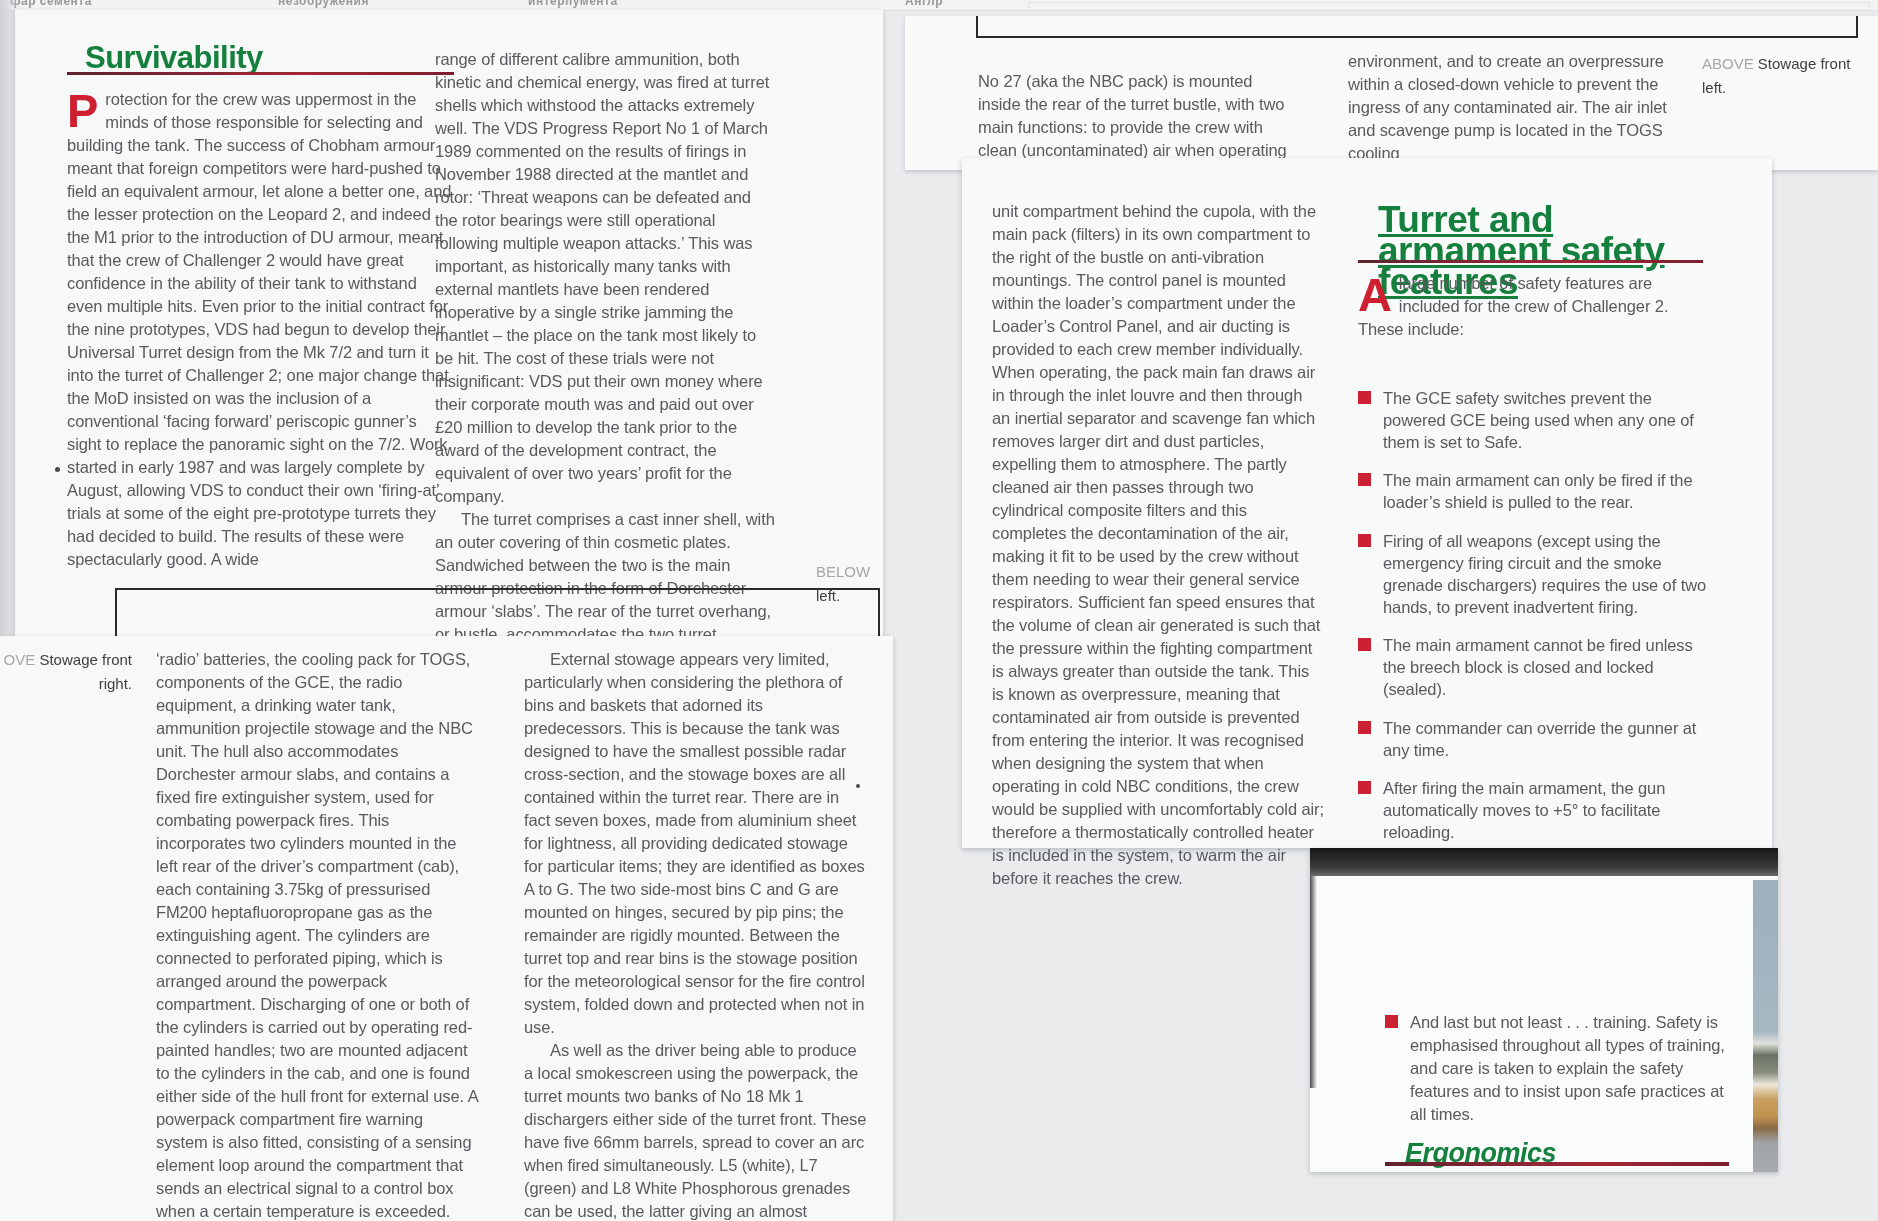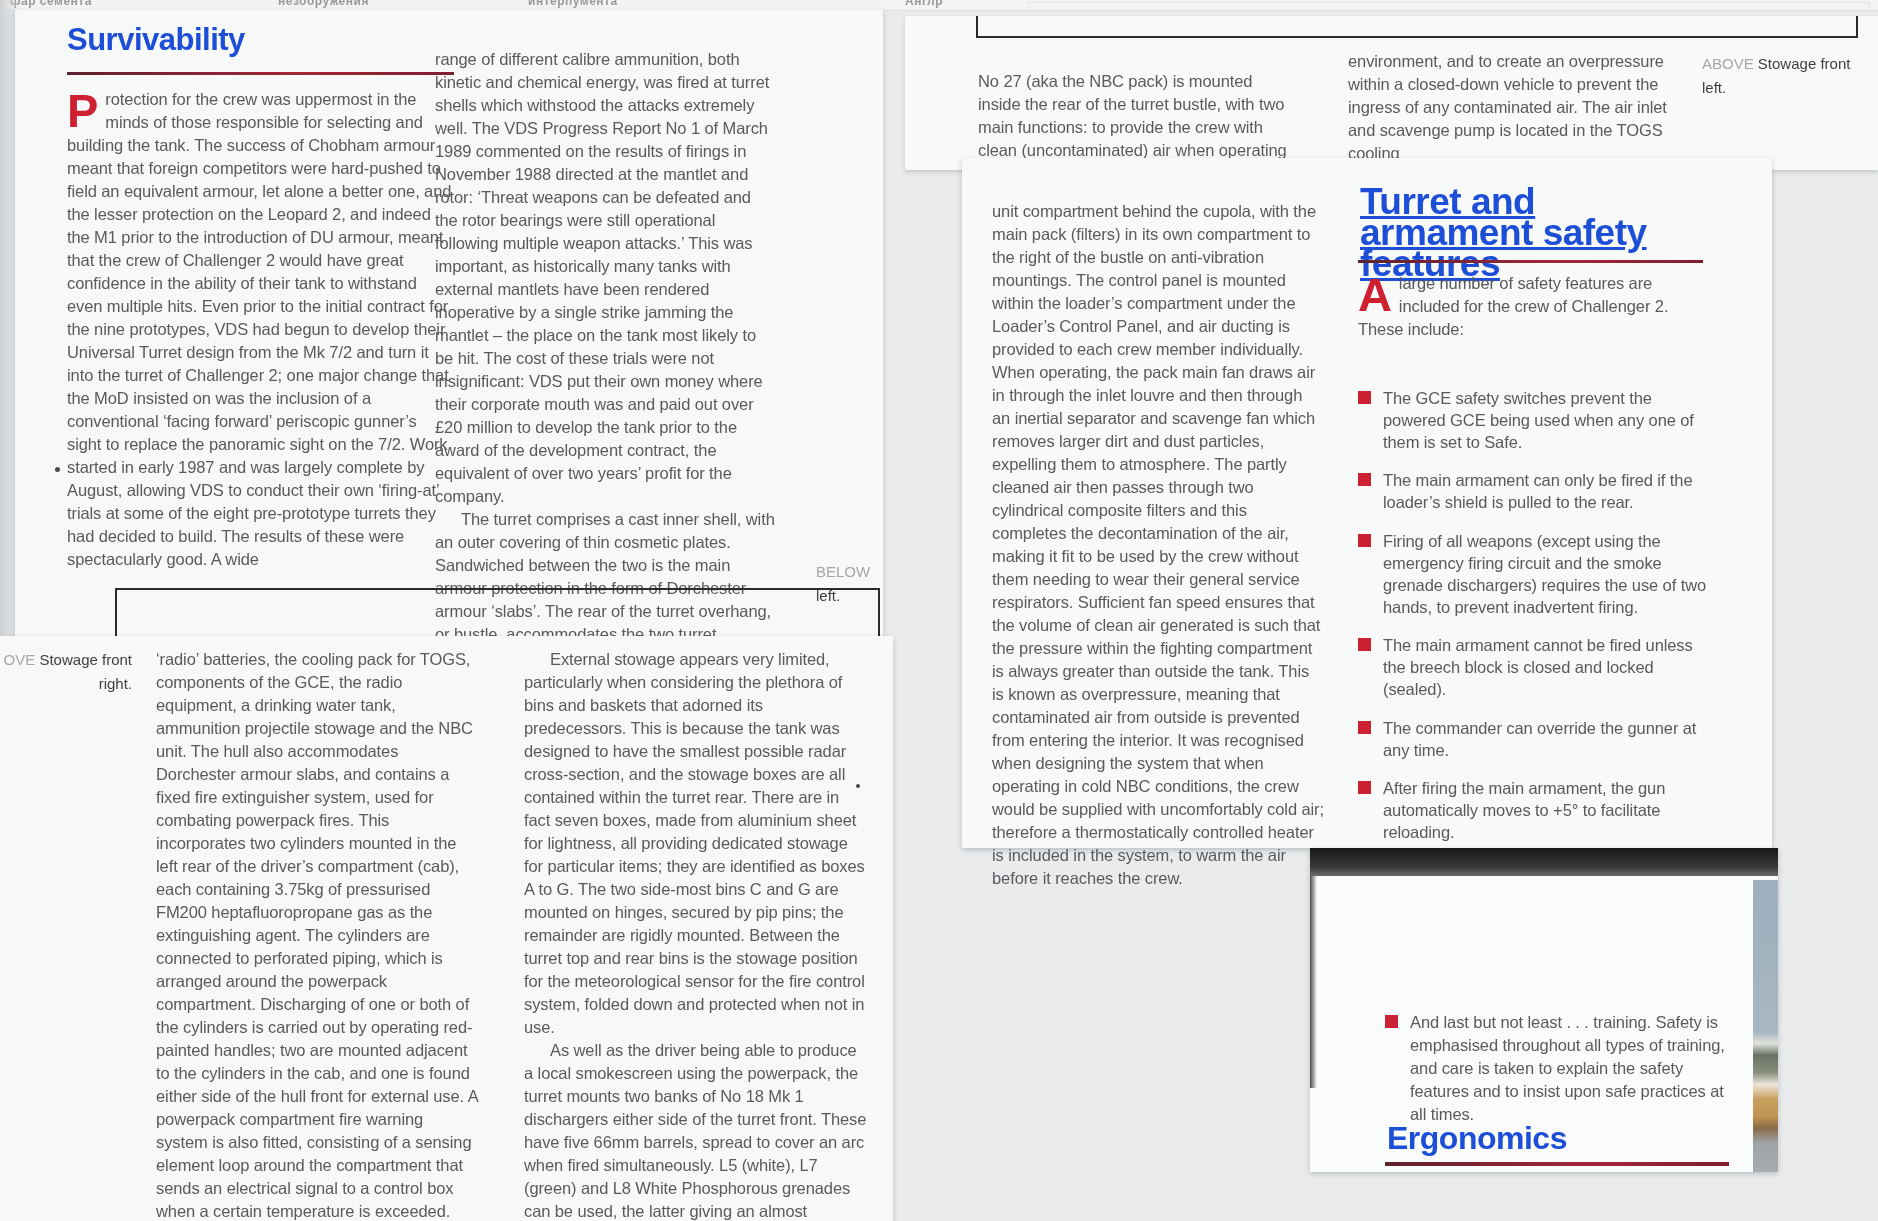--- a/index.html
+++ b/index.html
@@ -8,21 +8,21 @@
   .left-shade{position:absolute;left:0;top:0;width:20px;height:648px;
           background:linear-gradient(90deg,#cfd2d4,rgba(233,235,237,0));}
   
   .top-strip{position:absolute;left:0;top:0;width:1878px;height:10px;background:#f3f3f4;
           border-bottom:1px solid #dcdee0;overflow:hidden;}
   .frag{position:absolute;top:-6px;font-size:12px;font-weight:bold;color:#9a9a9c;letter-spacing:.5px;}
   .strip-box{position:absolute;left:1028px;top:2px;width:840px;height:14px;border:1px solid #e2e3e4;}
 
   .piece{position:absolute;background:#f8f9f9;box-shadow:0 2px 5px rgba(70,75,80,.28);}
 
-  .h{position:absolute;font-weight:bold;color:#1d4ed8;letter-spacing:-.5px;margin:0;}
+  .h{position:absolute;font-weight:bold;color:#15803d;letter-spacing:-.5px;margin:18px;}
   .rule{position:absolute;height:3px;background:linear-gradient(90deg,#5e222f,#a32737 60%,#7e1f2e);}
 
   .body{position:absolute;font-size:16.5px;line-height:23px;color:#595a5d;letter-spacing:-.1px;}
   .body p{margin:0;}
   .body p.indent{text-indent:26px;}
   .dropcap{float:left;font-weight:bold;color:#ce2031;font-size:47px;line-height:37px;margin:4px 7px 0 0;}
 
   .caption{position:absolute;font-size:15px;line-height:24px;font-weight:normal;color:#3e3f42;}
   .cap-label{color:#a5a7a9;}
 
@@ -162,19 +162,19 @@
     <div class="dark-edge-top"></div>
     <div class="dark-edge-left"></div>
 
     <div class="bullets" style="left:75px;top:146px;width:340px;">
       <div class="item" style="line-height:23px;">
         <span class="sq"></span>
         <p>And last but not least . . . training. Safety is emphasised throughout all types of training, and care is taken to explain the safety features and to insist upon safe practices at all times.</p>
       </div>
     </div>
 
-    <h2 class="h" style="left:77px;top:272px;font-size:32px;">Ergonomics</h2>
+    <h2 class="h" style="left:77px;top:272px;font-size:27px;font-style:italic;">Ergonomics</h2>
     <div class="rule" style="left:75px;top:314px;width:344px;height:4px;"></div>
 
     <div class="photo-sliver" style="left:443px;top:32px;height:292px;"></div>
   </div>
 
 </div>
 
 </body></html>

